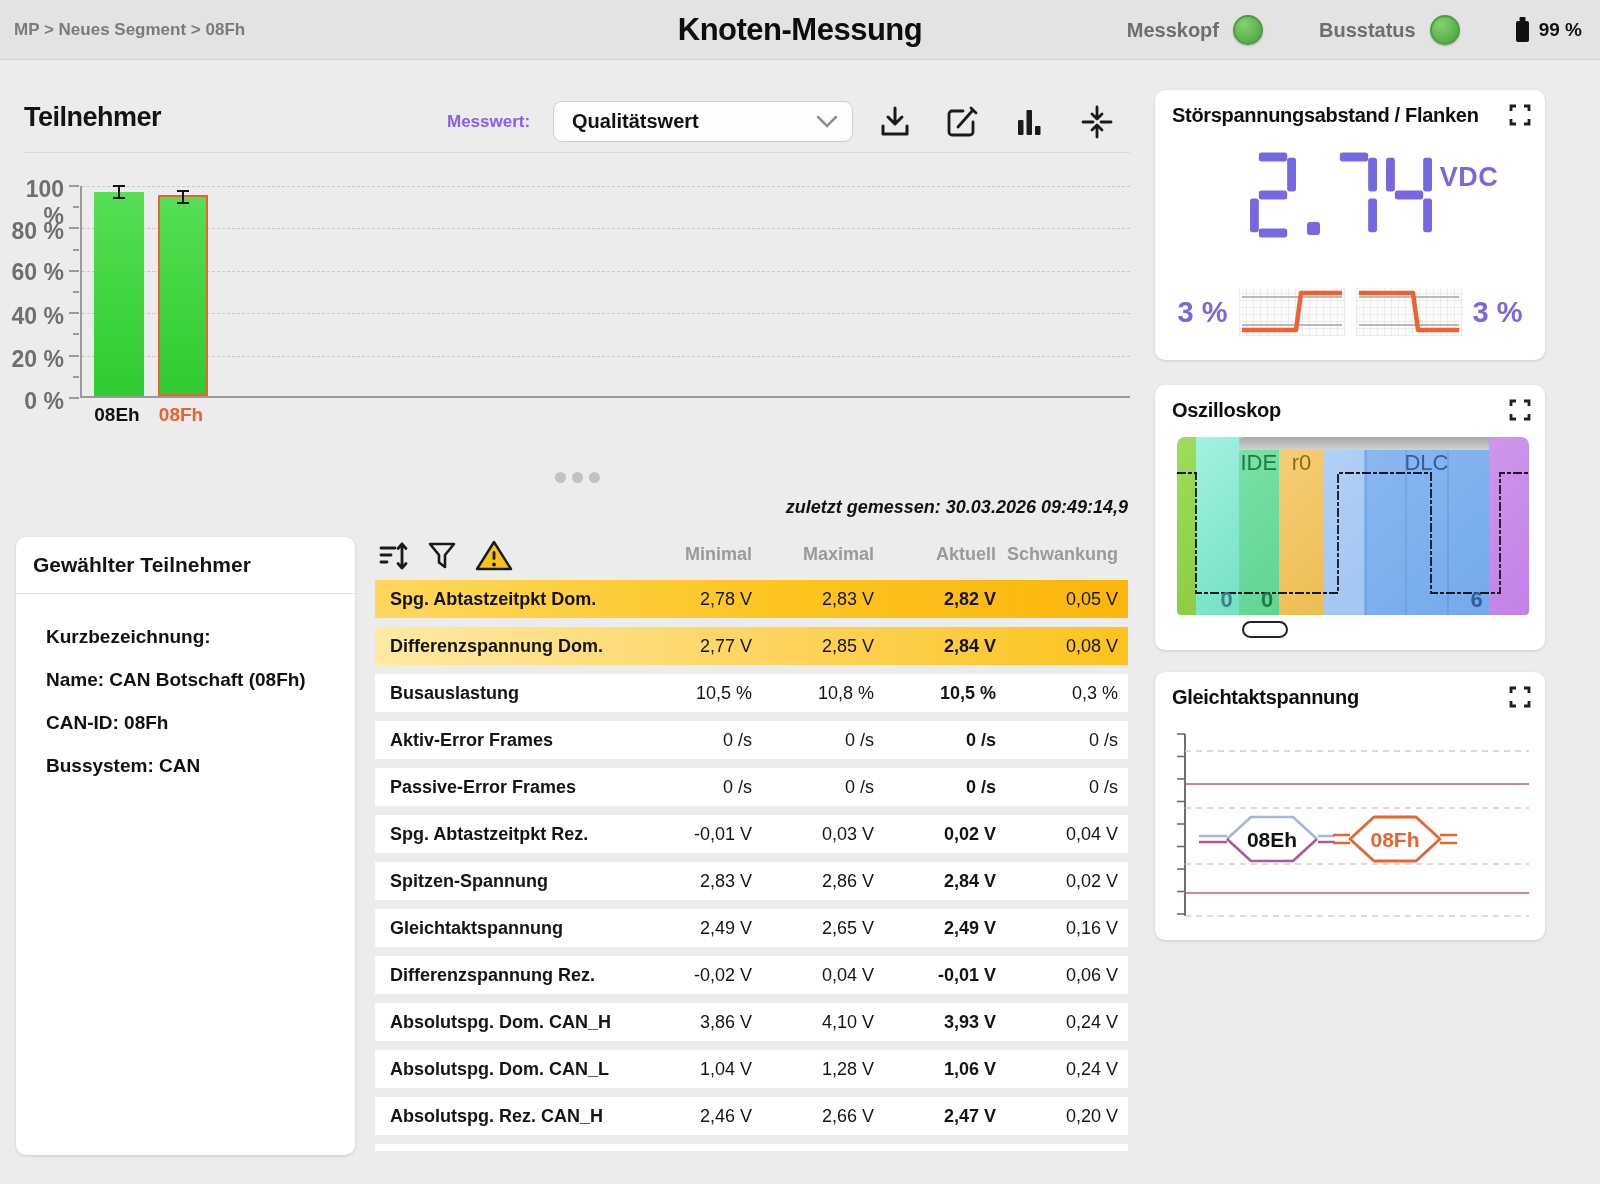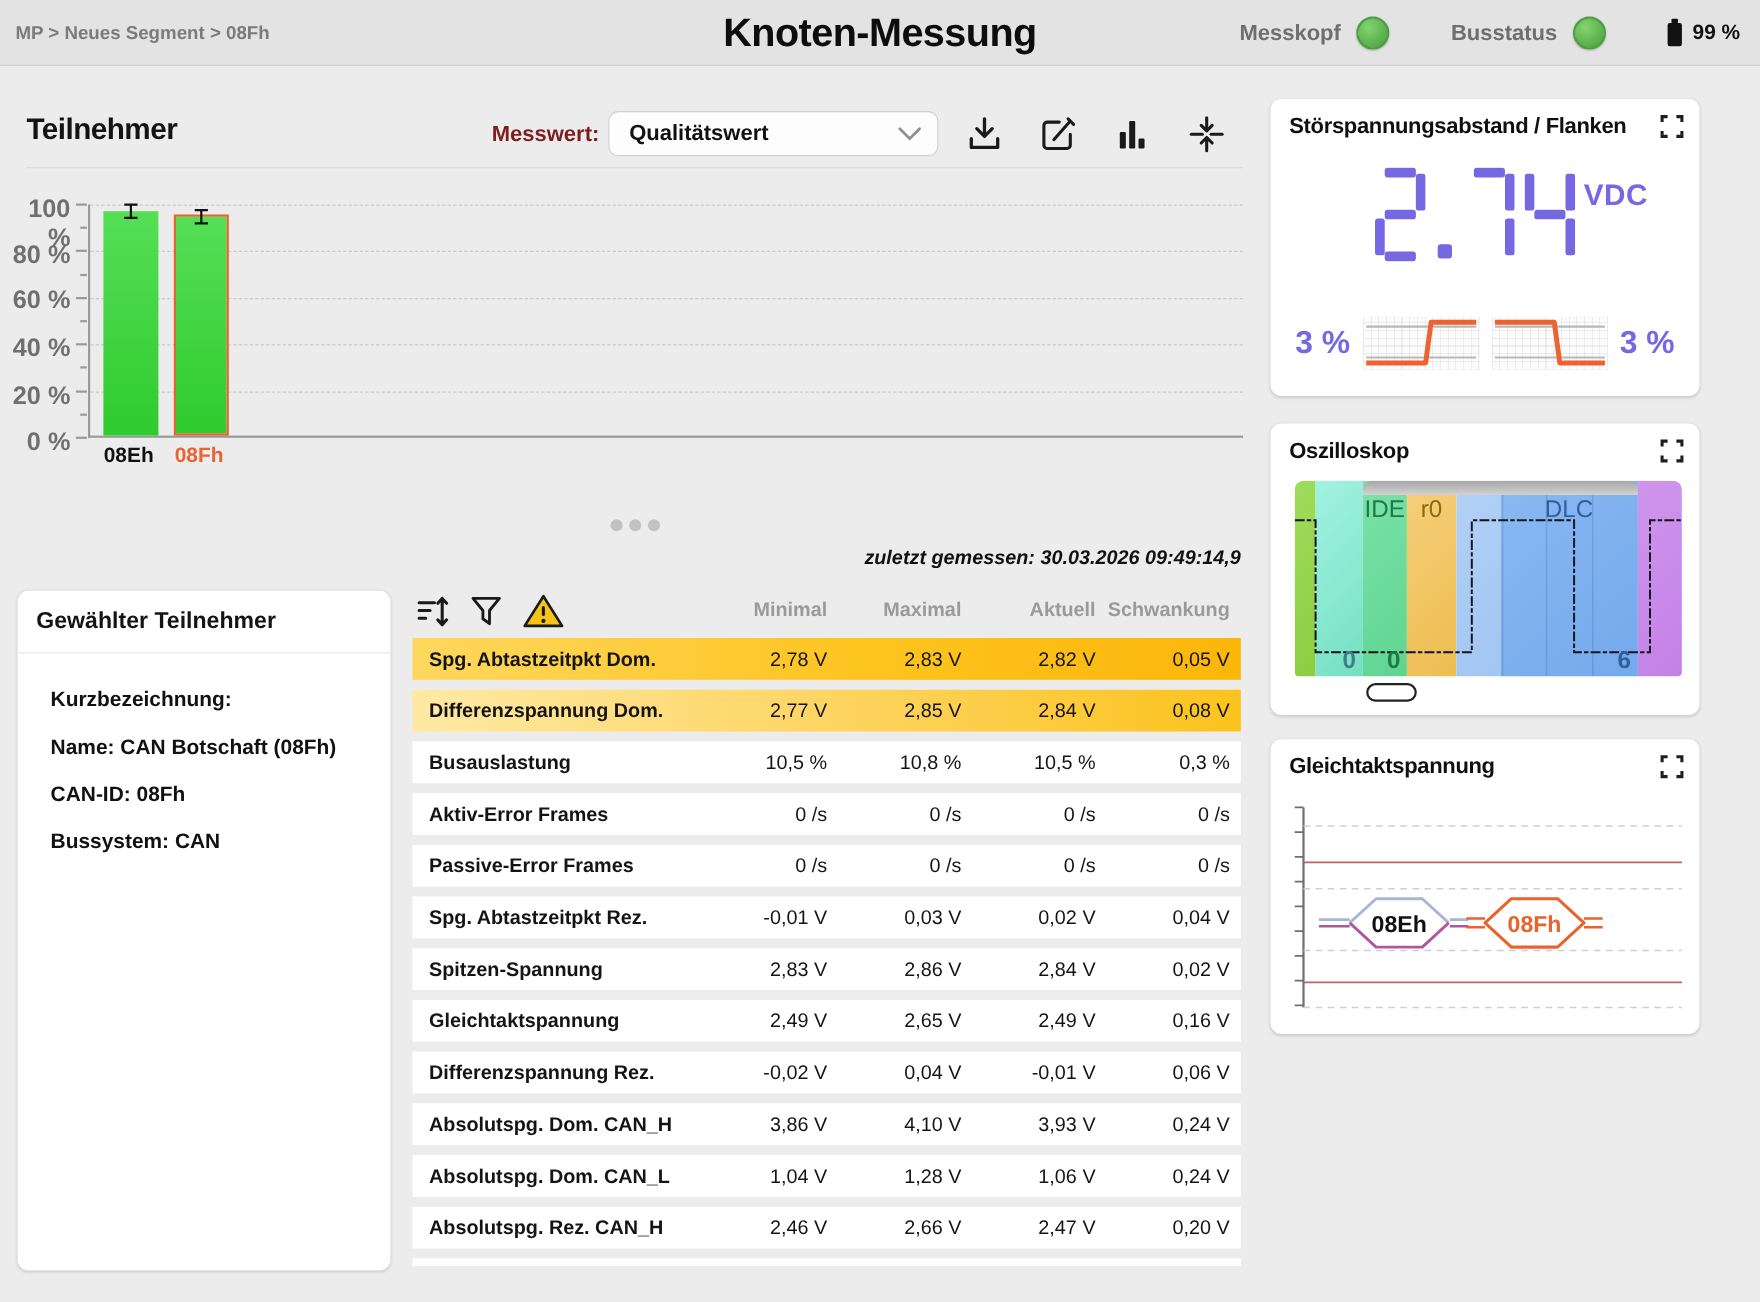--- a/index.html
+++ b/index.html
@@ -3,31 +3,31 @@
 <meta charset="utf-8">
 <style>
   * { margin:0; padding:0; box-sizing:border-box; }
   html,body { width:1600px; height:1184px; }
   body { font-family:"Liberation Sans", sans-serif; background:#ececec; color:#141414; overflow:hidden; }
   #app { position:relative; width:1600px; height:1184px; }
 
   
   #header { position:absolute; left:0; top:0; width:1600px; height:60px; background:#e3e3e3; border-bottom:1px solid #d2d2d2; }
   #breadcrumb { position:absolute; left:14px; top:0; height:60px; line-height:60px; font-size:17px; font-weight:600; color:#7b7b7b; }
-  #app-title { position:absolute; left:0; right:0; top:0; height:48px; line-height:60px; text-align:center; font-size:36px; font-weight:800; letter-spacing:-0.5px; color:#0d0d0d; }
+  #app-title { position:absolute; left:0; right:0; top:0; height:48px; line-height:60px; text-align:center; font-size:31px; font-weight:800; letter-spacing:-0.5px; color:#0d0d0d; }
   #header-right { position:absolute; right:18px; top:0; height:60px; display:flex; align-items:center; gap:14px; }
   .hdr-label { font-size:20px; font-weight:600; color:#6e6e6e; }
   .status-dot { width:30px; height:30px; border-radius:50%; background:radial-gradient(circle at 35% 30%, #84d36f, #55ac49 75%); border:2px solid #4c9e42; box-shadow:0 1px 2px rgba(0,0,0,.25); }
   .spacer28 { width:28px; }
   #battery-wrap { display:flex; align-items:center; gap:8px; margin-left:40px; }
   #battery-pct { font-size:19px; font-weight:700; color:#111; }
 
   
   #teilnehmer-title { position:absolute; left:24px; top:102px; font-size:27px; font-weight:800; letter-spacing:-0.5px; }
-  #messwert-label { position:absolute; left:447px; top:102px; height:40px; line-height:40px; font-size:20px; font-weight:600; color:#7f1d1d; }
+  #messwert-label { position:absolute; left:447px; top:102px; height:40px; line-height:40px; font-size:17px; font-weight:600; color:#8b5cf6; }
   #messwert-select { position:absolute; left:553px; top:101px; width:300px; height:41px; background:#fdfdfd; border:1.5px solid #cfcfcf; border-radius:9px; display:flex; align-items:center; padding:0 14px 0 18px; cursor:pointer; }
   #messwert-value { flex:1; font-size:20px; font-weight:700; color:#111; }
   .toolbar-btn { position:absolute; top:104px; width:34px; height:36px; cursor:pointer; }
   #divider-top { position:absolute; left:24px; top:152px; width:1106px; height:1px; background:#d9d9d9; }
 
   
   #teilnehmer-chart { position:absolute; left:80px; top:186px; width:1050px; height:212px; border-left:2px solid #9a9a9a; border-bottom:2px solid #9a9a9a; }
   .gridline { position:absolute; left:0; width:100%; height:0; border-top:1.5px dashed #c9c9c9; }
   .bar { position:absolute; bottom:0; width:50px; background:linear-gradient(180deg,#55df55,#2fcb2f); }
   .bar.selected { border:2.5px solid #e8632d; }
@@ -56,21 +56,21 @@
   
   #table-wrap { position:absolute; left:375px; top:537px; width:753px; }
   #table-icons { position:absolute; left:3px; top:2px; display:flex; gap:17px; align-items:center; }
   #table-icons > div { cursor:pointer; }
   .m-row, #m-header { display:grid; grid-template-columns:1fr 122px 122px 122px 122px; align-items:center; padding:0 10px 0 15px; }
   #m-header { height:34px; color:#9a9a9a; font-size:18px; font-weight:600; }
   #m-header span { text-align:right; }
   .m-row { height:38px; margin-top:9px; background:#fff; font-size:18px; }
   .m-row .lbl { font-weight:700; color:#141414; white-space:nowrap; }
   .m-row .val { text-align:right; color:#141414; }
-  .m-row .val.cur { font-weight:400; }
+  .m-row .val.cur { font-weight:700; }
   .m-row.hl-strong { background:linear-gradient(90deg,#fed75e 0%,#fdc41f 55%,#fbb60a 100%); }
   .m-row.hl-light { background:linear-gradient(90deg,#ffe9a4 0%,#fdd155 60%,#fcc31d 100%); }
   #row-sliver { height:7px; margin-top:9px; background:#fff; }
 
   
   #stoer-panel { left:1155px; top:90px; width:390px; height:270px; }
   #seg-display { position:absolute; left:0; top:62px; width:100%; display:flex; justify-content:center; padding-left:48px; }
   #seg-digits { display:flex; align-items:stretch; gap:9px; height:86px; }
   .seg-dp { width:13px; height:13px; border-radius:3px; align-self:flex-end; margin:0 2px 3px 2px; }
   #seg-unit { font-size:27px; font-weight:800; letter-spacing:.5px; margin:10px 0 0 8px; }

